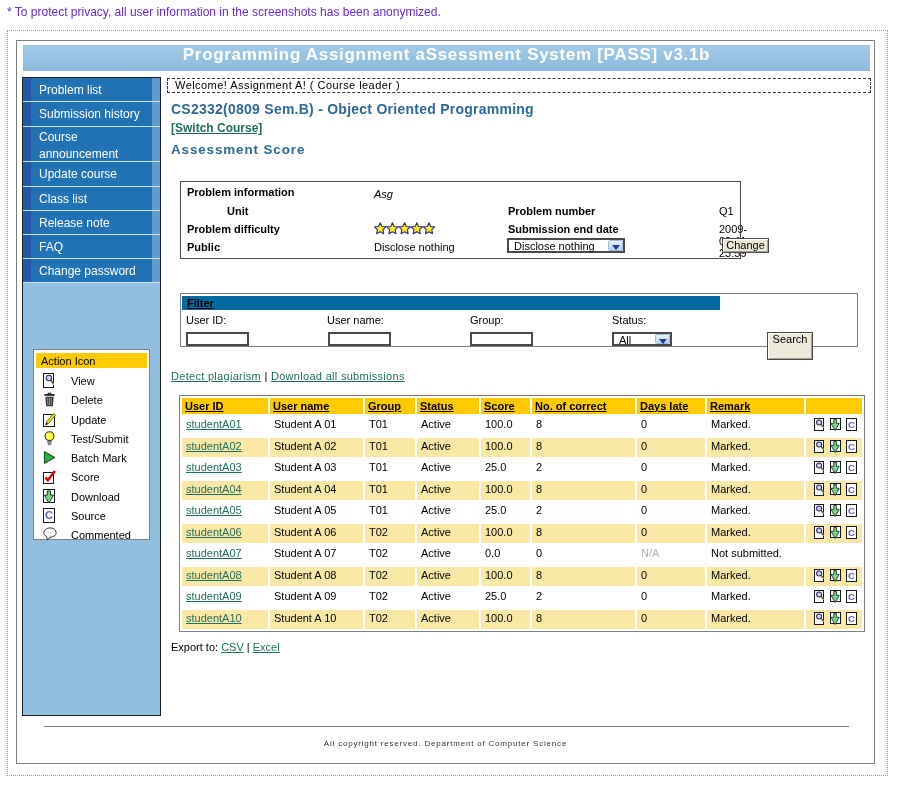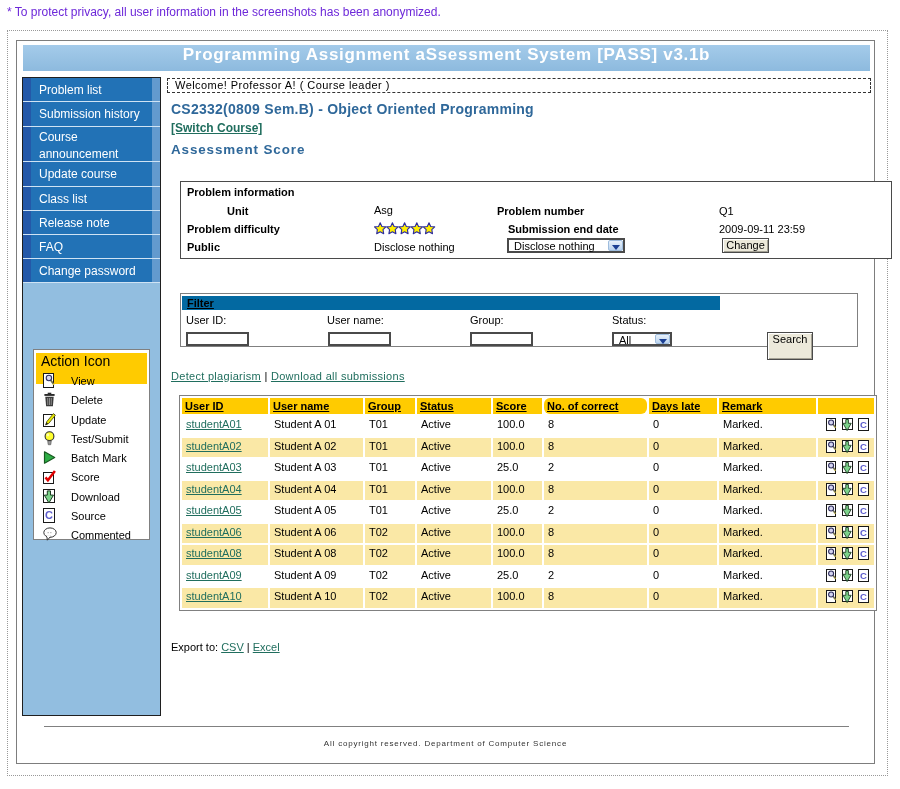--- a/index.html
+++ b/index.html
@@ -8,29 +8,29 @@
 a { text-decoration:underline; }
 .teal { color:#206e5e; }
 .note { left:7px; top:5px; color:#6d28d9; font-size:12px; }
 .dotbox { left:7px; top:30px; width:881px; height:746px; border:1px dotted #999; }
 .pagebox { left:16px; top:40px; width:859px; height:724px; border:1px solid #7d7d7d; background:#fff; }
 .headbar { left:23px; top:45px; width:847px; height:26px; background:linear-gradient(#a4cbea,#8dbade); color:#fff; font-size:17px; letter-spacing:0.7px; font-weight:bold; text-align:center; line-height:19px; }
 .sidebar { left:22px; top:77px; width:139px; height:639px; background:#92bee0; border:1px solid #1f1f1f; }
 .mitem span { position:relative; top:1.5px; }
 .mitem { width:100%; background:linear-gradient(90deg,#2458a8 0,#2458a8 8px,#2272b6 8px,#2272b6 129px,#639ace 129px,#639ace 100%); border-bottom:1px solid #cfe3f4; color:#fff; font-size:12px; line-height:17px; display:flex; align-items:center; padding-left:16px; padding-top:1.5px; }
 .abox { left:33px; top:349px; width:117px; height:191px; background:#fff; border:1px solid #808080; }
-.abar { position:absolute; left:2px; top:3px; right:2px; height:31px; background:#ffcb00; font-size:14px; line-height:16px; padding-left:5px; color:#000; }
+.abar { position:absolute; left:2px; top:3px; right:2px; height:15px; background:#ffcb00; font-size:11px; line-height:16px; padding-left:5px; color:#000; }
 .arow { position:absolute; left:0; width:100%; height:19px; font-size:11px; color:#000; }
 .arow .ic { position:absolute; left:9px; top:1px; }
 .arow .lb { position:absolute; left:37px; top:3px; }
 .welcome { left:167px; top:78px; width:704px; height:15px; border:1px dashed #333; font-size:11px; letter-spacing:0.45px; line-height:13px; padding-left:7px; color:#000; }
 .cstitle { left:171px; top:101px; font-size:14px; letter-spacing:0.25px; font-weight:bold; color:#2f689a; }
 .switch { left:171px; top:121px; font-size:12px; font-weight:bold; }
 .ascore { left:171px; top:142px; font-size:13.4px; letter-spacing:0.9px; font-weight:bold; color:#2f689a; }
-.pbox { left:180px; top:181px; width:712px; height:78px; border:1px solid #4a4a4a; background:#fff; }
+.pbox { left:180px; top:181px; width:561px; height:78px; border:1px solid #4a4a4a; background:#fff; }
 .pbox .t { position:absolute; font-size:11px; color:#000; }
 .b { font-weight:bold; }
 .fbox { left:180px; top:293px; width:678px; height:54px; border:1px solid #808080; background:#fff; }
 .fbar { position:absolute; left:1px; top:2px; width:538px; height:14px; background:#0369a1; }
 .fbar span { font-size:11px; font-weight:bold; text-decoration:underline; position:absolute; left:5px; top:1px; }
 .flabel { position:absolute; font-size:11px; top:20px; }
 .tinput { position:absolute; top:38px; width:63px; height:14px; background:#fff; border:2px solid #4a4a4a; }
 .xsel { background:#fff; border:2px solid #4a4a4a; font-size:11px; }
 .xsel .tx { position:absolute; left:5px; top:0px; }
 .xsel .ab { position:absolute; right:0; top:0; bottom:0; width:15px; border:1px solid #9ebcdd; border-radius:2px; background:linear-gradient(#e8f1fb,#bad3ee); }
@@ -136,29 +136,29 @@
 <div class="arow" style="top:176px;">
       <span class="ic"><svg width="14" height="14" viewBox="0 0 14 14">
           <ellipse cx="7" cy="5.6" rx="6.2" ry="4.7" fill="#fff" stroke="#333" stroke-width="1"></ellipse>
           <polygon points="3.8,9.2 7.8,9.2 4.4,13.2" fill="#fff" stroke="#333" stroke-width="1"></polygon>
           <rect x="4" y="8.2" width="3.6" height="1.8" fill="#fff"></rect>
           <line x1="4.4" y1="5.7" x2="9.6" y2="5.7" stroke="#aaa" stroke-width="0.9" stroke-dasharray="1.6,1"></line>
         </svg></span>
       <span class="lb">Commented</span>
     </div>
 </div>
-<div class="abs welcome">Welcome! Professor A! ( Course leader )</div>
+<div class="abs welcome">Welcome! Assignment A! ( Course leader )</div>
 <div class="abs cstitle">CS2332(0809 Sem.B) - Object Oriented Programming</div>
 <div class="abs switch"><a class="teal" href="#">[Switch Course]</a></div>
 <div class="abs ascore">Assessment Score</div>
 <div class="abs pbox">
   <div class="t b" style="left:6px; top:4px;">Problem information</div>
   <div class="t b" style="left:6px; top:23px;padding-left:40px;">Unit</div>
-  <div class="t" style="left:193px; top:22px;">Asg</div>
-  <div class="t b" style="left:316px; top:23px;">Problem number</div>
+  <div class="t" style="left:193px; top:6px;font-style:italic;">Asg</div>
+  <div class="t b" style="left:327px; top:23px;">Problem number</div>
   <div class="t" style="left:538px; top:23px;">Q1</div>
   <div class="t b" style="left:6px; top:41px;">Problem difficulty</div>
   <div class="t" style="left:193px; top:39px;"><svg width="62" height="15" viewBox="0 0 62 15">
         <polygon points="6.2,1.8 7.9,5.5 11.9,5.9 9.0,8.7 9.7,12.7 6.2,10.7 2.7,12.7 3.4,8.7 0.5,5.9 4.5,5.5" fill="#ffef00" stroke="#2b2ba0" stroke-width="1.1" stroke-linejoin="round"></polygon>
         <polygon points="18.4,1.8 20.1,5.5 24.1,5.9 21.2,8.7 21.9,12.7 18.4,10.7 14.9,12.7 15.6,8.7 12.7,5.9 16.7,5.5" fill="#ffef00" stroke="#2b2ba0" stroke-width="1.1" stroke-linejoin="round"></polygon>
         <polygon points="30.6,1.8 32.3,5.5 36.3,5.9 33.4,8.7 34.1,12.7 30.6,10.7 27.1,12.7 27.8,8.7 24.9,5.9 28.9,5.5" fill="#ffef00" stroke="#2b2ba0" stroke-width="1.1" stroke-linejoin="round"></polygon>
         <polygon points="42.8,1.8 44.5,5.5 48.5,5.9 45.6,8.7 46.3,12.7 42.8,10.7 39.3,12.7 40.0,8.7 37.1,5.9 41.1,5.5" fill="#ffef00" stroke="#2b2ba0" stroke-width="1.1" stroke-linejoin="round"></polygon>
         <polygon points="55.0,1.8 56.7,5.5 60.7,5.9 57.8,8.7 58.5,12.7 55.0,10.7 51.5,12.7 52.2,8.7 49.3,5.9 53.3,5.5" fill="#ffef00" stroke="#2b2ba0" stroke-width="1.1" stroke-linejoin="round"></polygon>
       </svg></div>
   <div class="t b" style="left:327px; top:41px;">Submission end date</div>
@@ -188,23 +188,23 @@
     </div>
   <div class="btn" style="position:absolute; left:586px; top:38px; width:46px; height:28px; line-height:12px;">Search</div>
 </div>
 <div class="abs links"><a class="teal" href="#">Detect plagiarism</a> | <a class="teal" href="#">Download all submissions</a></div>
 <table class="abs stable">
   <tbody>
       <tr class="hd">
     <td style="width:86px;">User ID</td>
     <td style="width:93px;">User name</td>
     <td style="width:50px;">Group</td>
-    <td style="width:74px;">Status</td>
+    <td style="width:62px;">Status</td>
     <td style="width:49px;">Score</td>
-    <td style="width:103px;border-radius:6px;">No. of correct</td>
+    <td style="width:103px;">No. of correct</td>
     <td style="width:68px;">Days late</td>
     <td style="width:97px;">Remark</td>
     <td style="width:56px;"></td>
   </tr>
   <tr>
         <td><a class="teal" href="#">studentA01</a></td>
         <td>Student A 01</td>
         <td>T01</td>
         <td>Active</td>
         <td>100.0</td>
@@ -327,20 +327,31 @@
             <circle cx="9.1" cy="9.2" r="0.8" fill="#c8b840"></circle>
             <circle cx="5.1" cy="4.5" r="2.5" fill="#d4d4f0" stroke="#2e2e5e" stroke-width="1.1"></circle>
           </svg><svg width="11" height="14" viewBox="0 0 11 14">
             <rect x="0.5" y="0.5" width="9.5" height="11" fill="#fff" stroke="#191919" stroke-width="1" shape-rendering="crispEdges"></rect>
             <polygon points="3.8,1.5 6.4,1.5 6.4,5.3 9.2,5.3 5.1,12.6 1,5.3 3.8,5.3" fill="#7cd28a" stroke="#1c3c22" stroke-width="0.9"></polygon>
           </svg><svg width="11" height="13" viewBox="0 0 11 13">
             <rect x="0.5" y="0.5" width="9.5" height="11.9" fill="#fff" stroke="#191919" stroke-width="1" shape-rendering="crispEdges"></rect>
             <text x="5.4" y="10.2" font-family="Liberation Sans" font-size="9.5" font-weight="bold" fill="#5c5ccc" text-anchor="middle">C</text>
           </svg></td>
       </tr>
+<tr>
+        <td><a class="teal" href="#">studentA07</a></td>
+        <td>Student A 07</td>
+        <td>T02</td>
+        <td>Active</td>
+        <td>0.0</td>
+        <td>0</td>
+        <td><span class="na">N/A</span></td>
+        <td>Not submitted.</td>
+        <td class="ics"></td>
+      </tr>
 <tr class="pale">
         <td><a class="teal" href="#">studentA08</a></td>
         <td>Student A 08</td>
         <td>T02</td>
         <td>Active</td>
         <td>100.0</td>
         <td>8</td>
         <td>0</td>
         <td>Marked.</td>
         <td class="ics"><svg width="11" height="13" viewBox="0 0 11 13">

